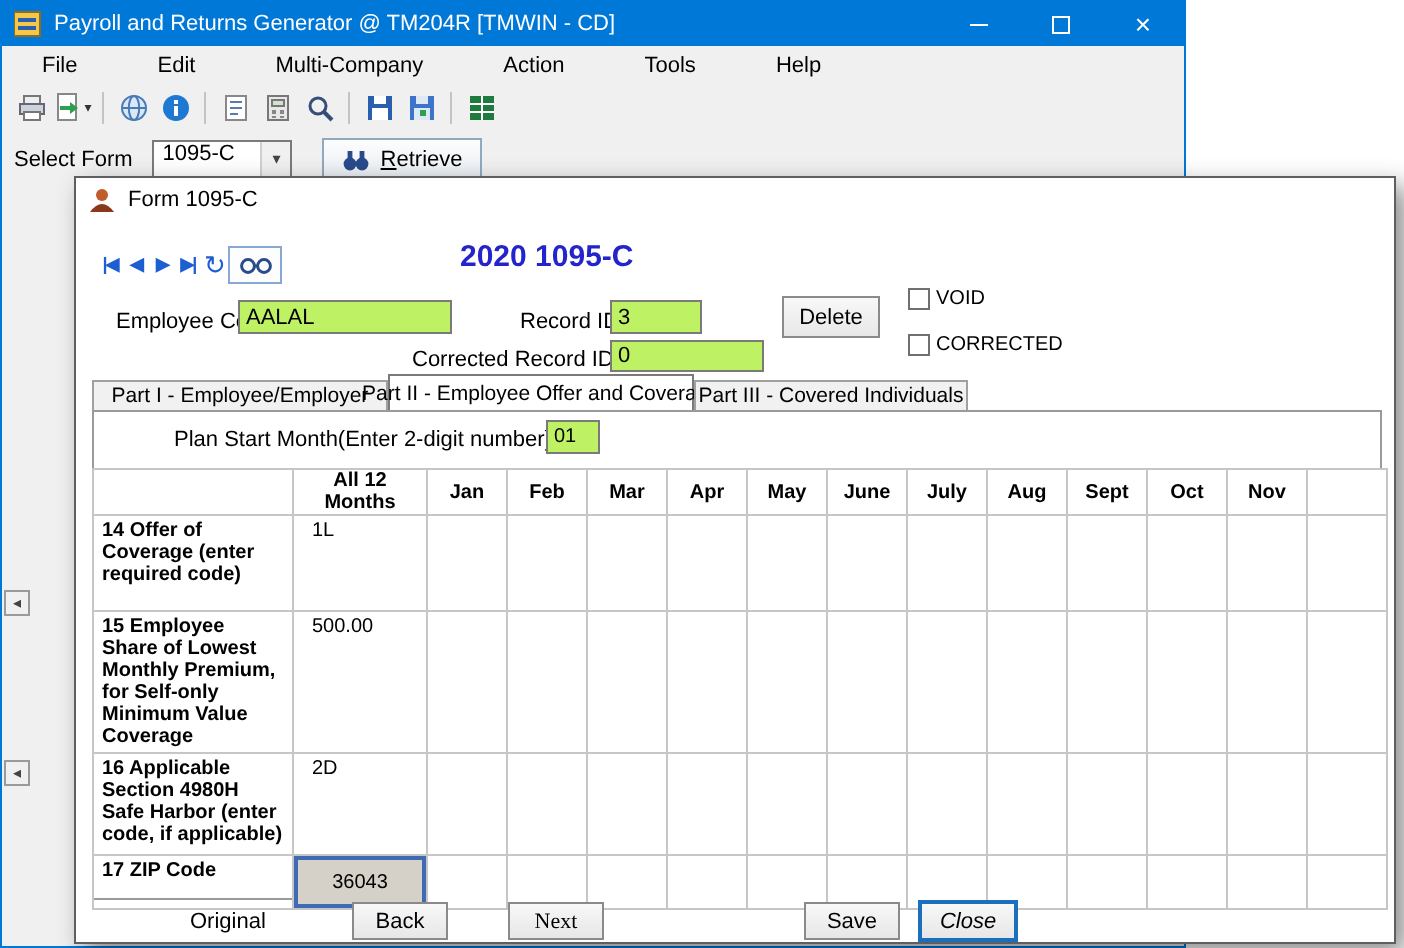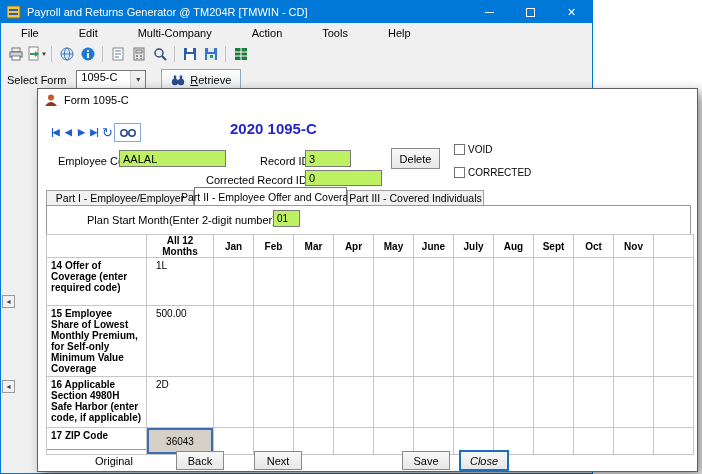--- a/index.html
+++ b/index.html
@@ -103,21 +103,21 @@
   .grid td.month-cell { background:#fff; }
   .r14 td { height:48px; }
   .r15 td { height:55px; }
   .r16 td { height:51px; }
   .r17 td { height:27px; }
   td.cell-selected { padding:0 !important; background:#d5d1c8; box-shadow:inset 0 0 0 2px #3f6bb4;
     text-align:center !important; vertical-align:middle !important;margin-left:12px; }
 
   .original-lbl { position:absolute; left:57px; top:366px; font-size:11px; }
   .back-btn  { position:absolute; left:138px; top:362px; width:48px; height:19px; }
-  .next-btn  { position:absolute; left:216px; top:362px; width:48px; height:19px; }
+  .next-btn  { position:absolute; left:216px; top:362px; width:48px; height:19px;font-family:Liberation Serif, serif; }
   .save-btn  { position:absolute; left:364px; top:362px; width:48px; height:19px; }
   .close-btn { position:absolute; left:421px; top:361px; width:50px; height:21px; border:2px solid #1c6fbd;font-style:italic; }
 </style>
 </head>
 <body>
 
 <div class="main-window">
 
   <div class="titlebar">
     <span class="app-icon">

